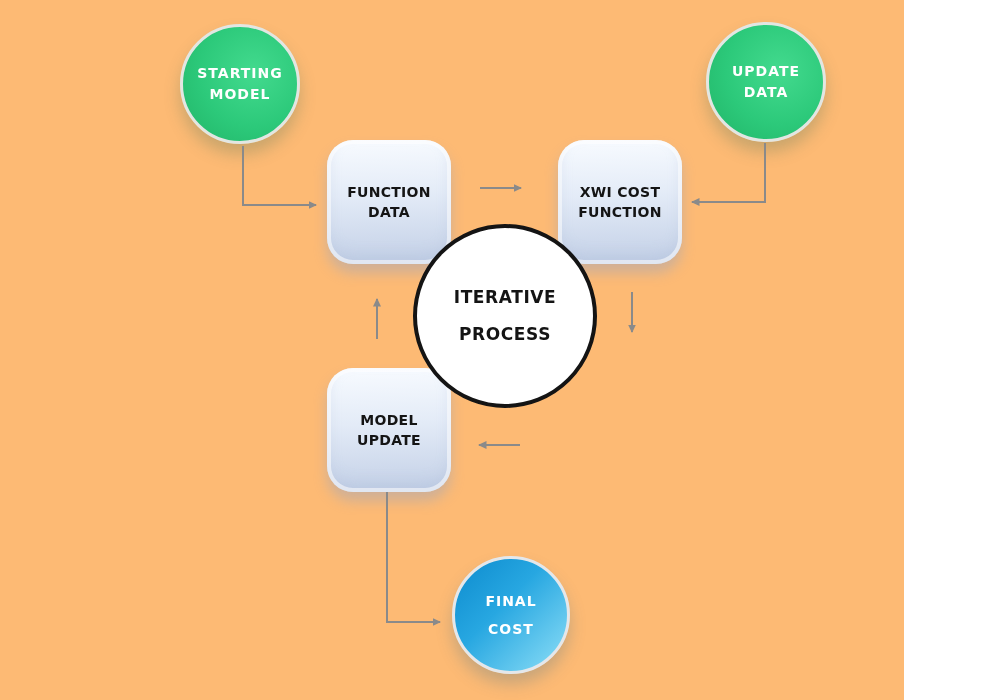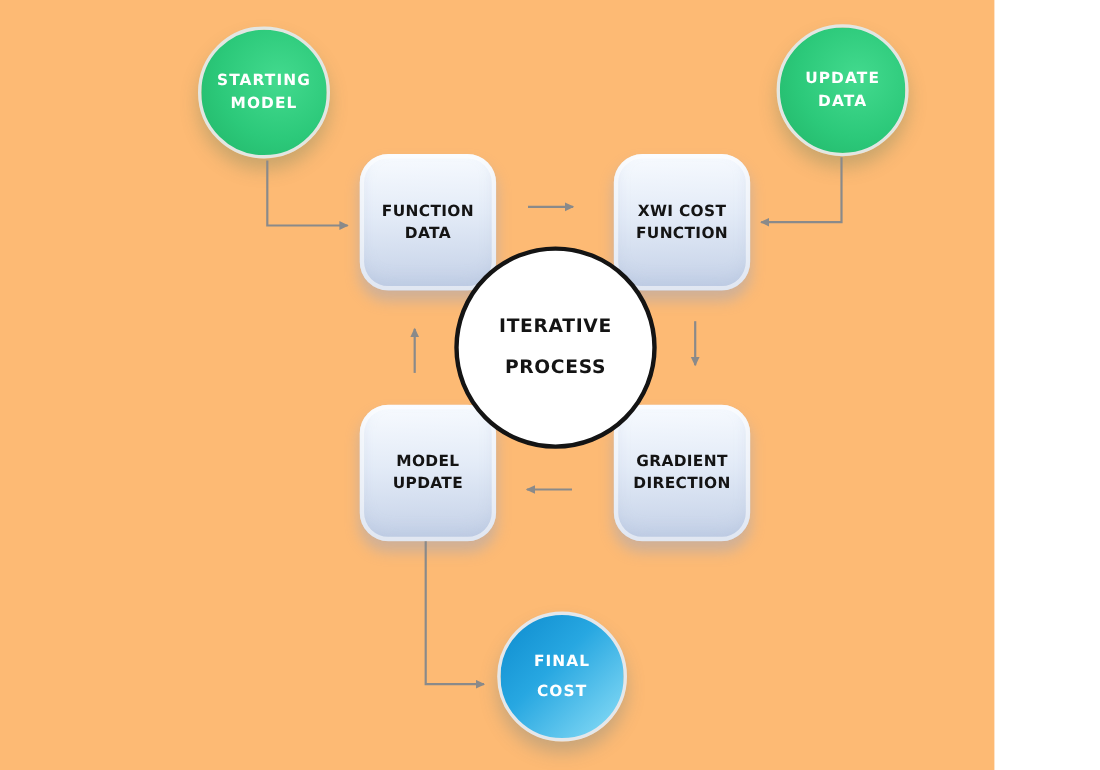--- a/index.html
+++ b/index.html
@@ -106,23 +106,19 @@
   <div class="node square pos-xwi">
     <span>XWI COST
 FUNCTION</span>
   </div>
 
   <div class="node square pos-update">
     <span>MODEL
 UPDATE</span>
   </div>
 
-  <div class="node square pos-gradient">
-    <span>GRADIENT
-DIRECTION</span>
-  </div>
 
   <div class="node circle blue-circle pos-final">
     <span>FINAL
 COST</span>
   </div>
 
 </div>
 
 </body></html>

